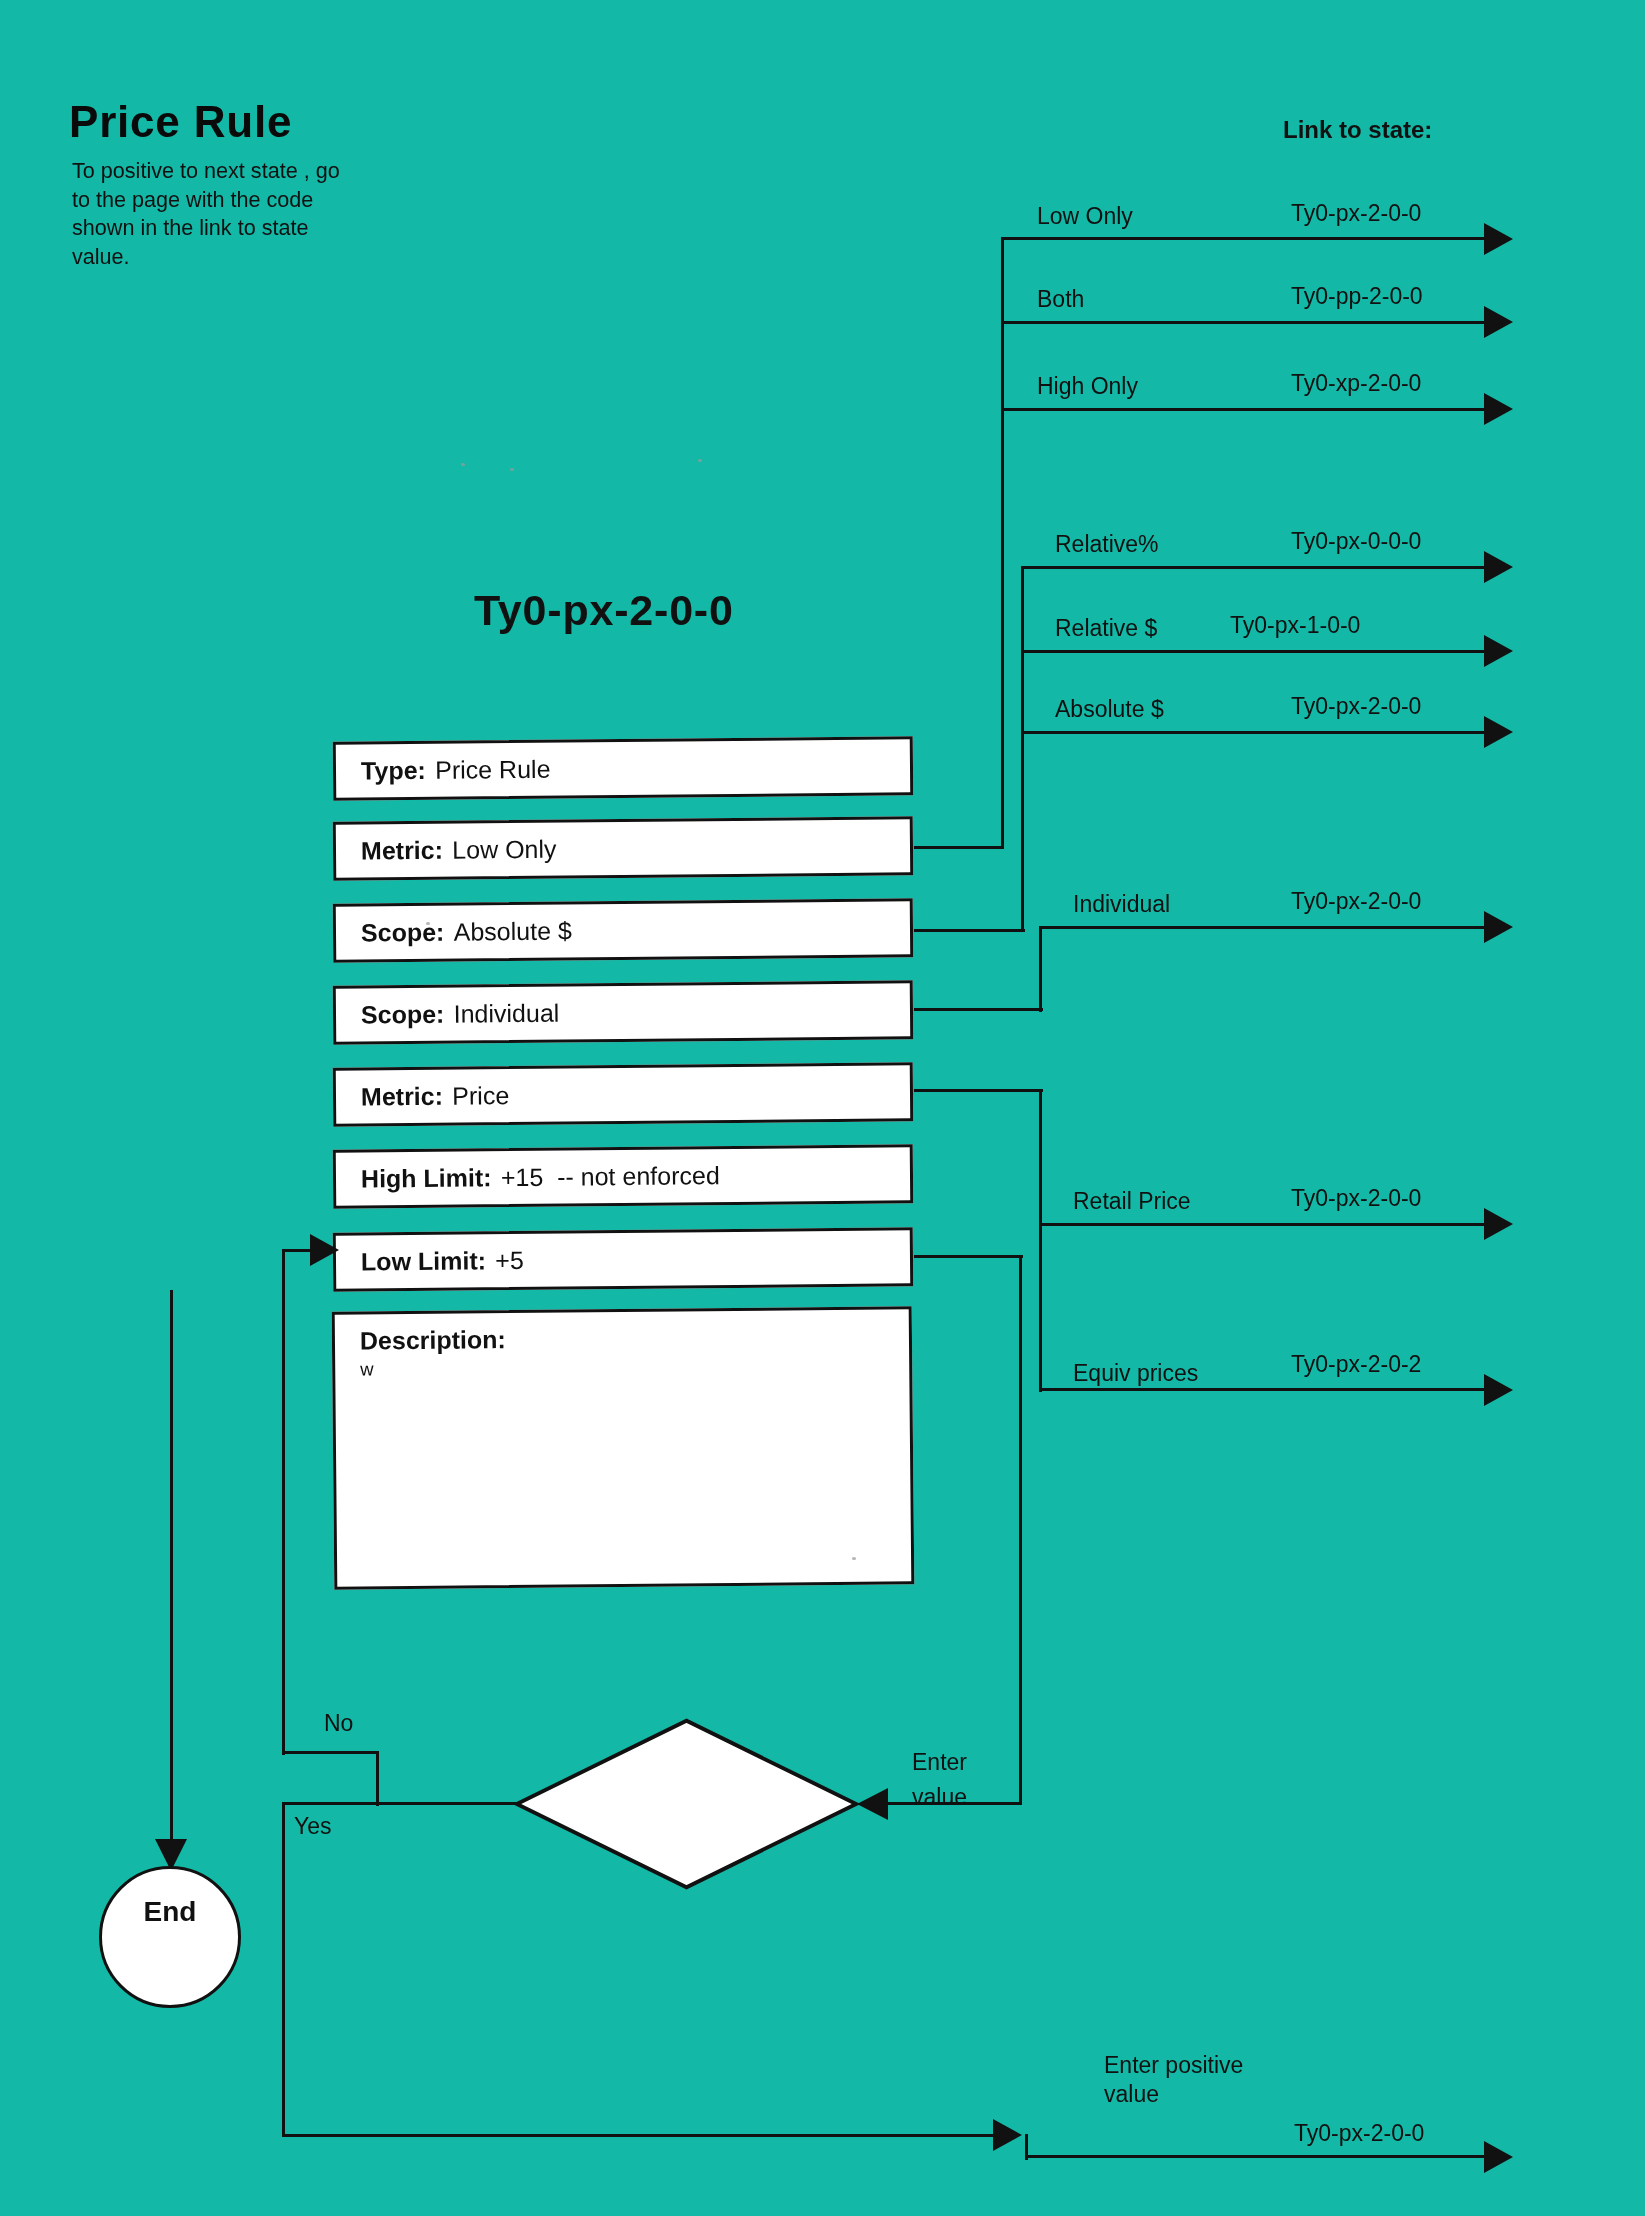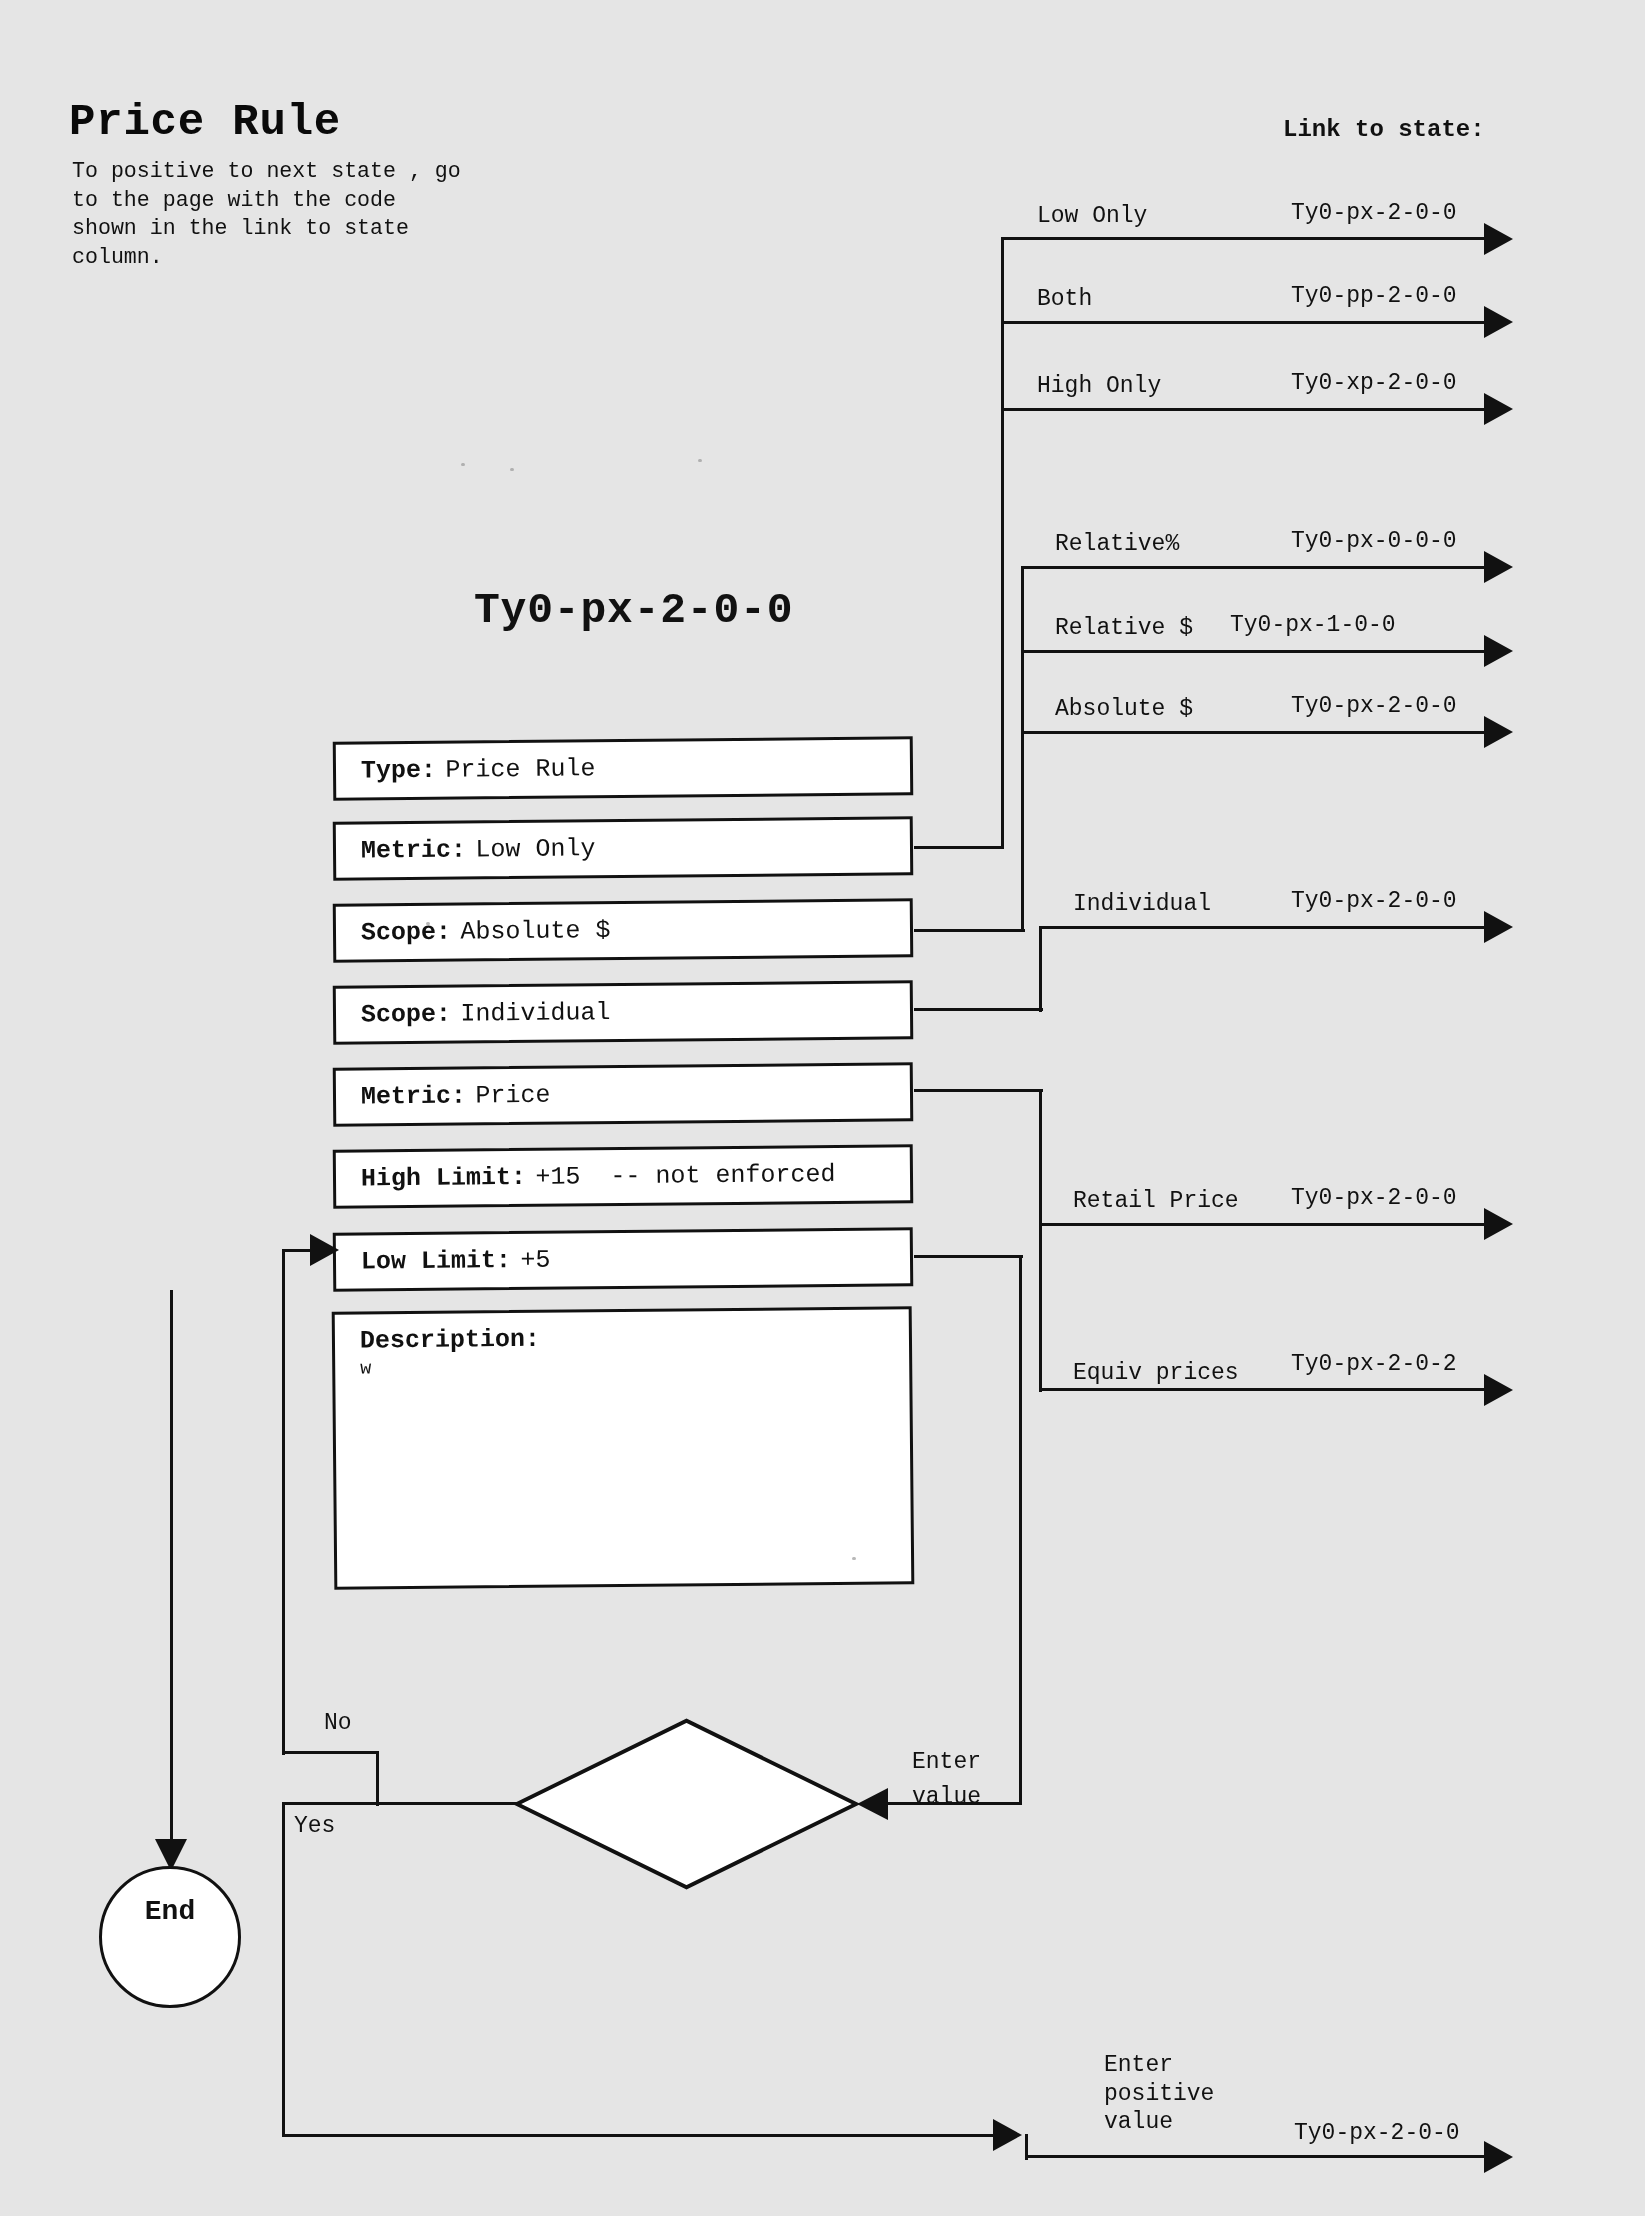--- a/index.html
+++ b/index.html
@@ -1,17 +1,17 @@
 <!DOCTYPE html>
 <html style="font-size:12.3px"><head>
 <meta charset="utf-8">
 <style>
   html,body{margin:0;padding:0;background:#fff;}
-  #canvas{position:relative;width:1646px;height:2216px;background:#e5e5e5;overflow:hidden;
-          font-family:Liberation Mono, monospace;color:#111;}
+  #canvas{position:relative;width:1646px;height:2216px;background:#14b8a6;overflow:hidden;
+          font-family:Liberation Sans, sans-serif;color:#111;}
   .abs{position:absolute;}
   
   .ln{position:absolute;background:#111;}
   .hl{height:3.1px;}
   .vl{width:3.1px;}
   
   .arr-r{position:absolute;width:0;height:0;border-left:29px solid #111;
          border-top:16px solid transparent;border-bottom:16px solid transparent;}
   .arr-l{position:absolute;width:0;height:0;border-right:31px solid #111;
          border-top:16px solid transparent;border-bottom:16px solid transparent;}
@@ -46,21 +46,21 @@
 </head>
 <body>
 
 <div id="canvas">
 
   <div class="page-title">Price Rule</div>
   <div class="instructions">
     <div>To positive to next state , go</div>
     <div>to the page with the code</div>
     <div>shown in the link to state</div>
-    <div>column.</div>
+    <div>value.</div>
   </div>
   <div class="link-header">Link to state:</div>
   <div class="state-title">Ty0-px-2-0-0</div>
 
   <div class="abox" style="top:739px">
     <span class="albl">Type:</span>
     <span class="aval">Price Rule</span>
   </div>
   <div class="abox" style="top:819px">
     <span class="albl">Metric:</span>

